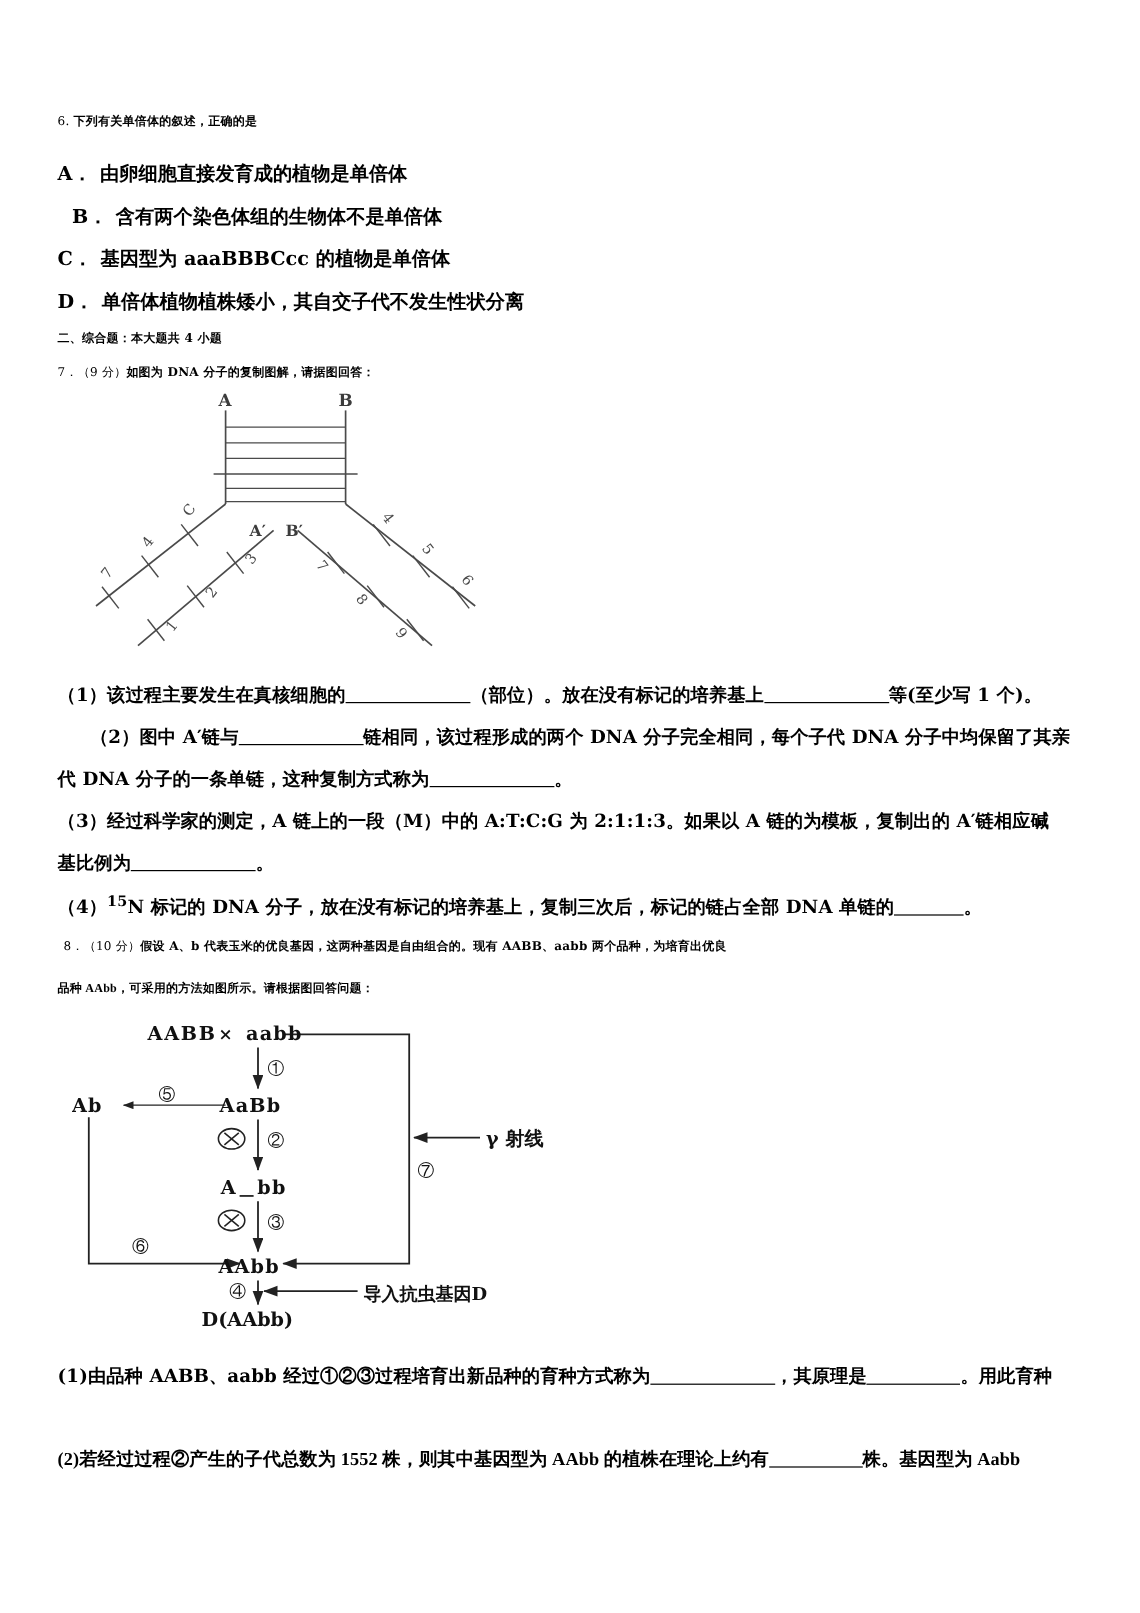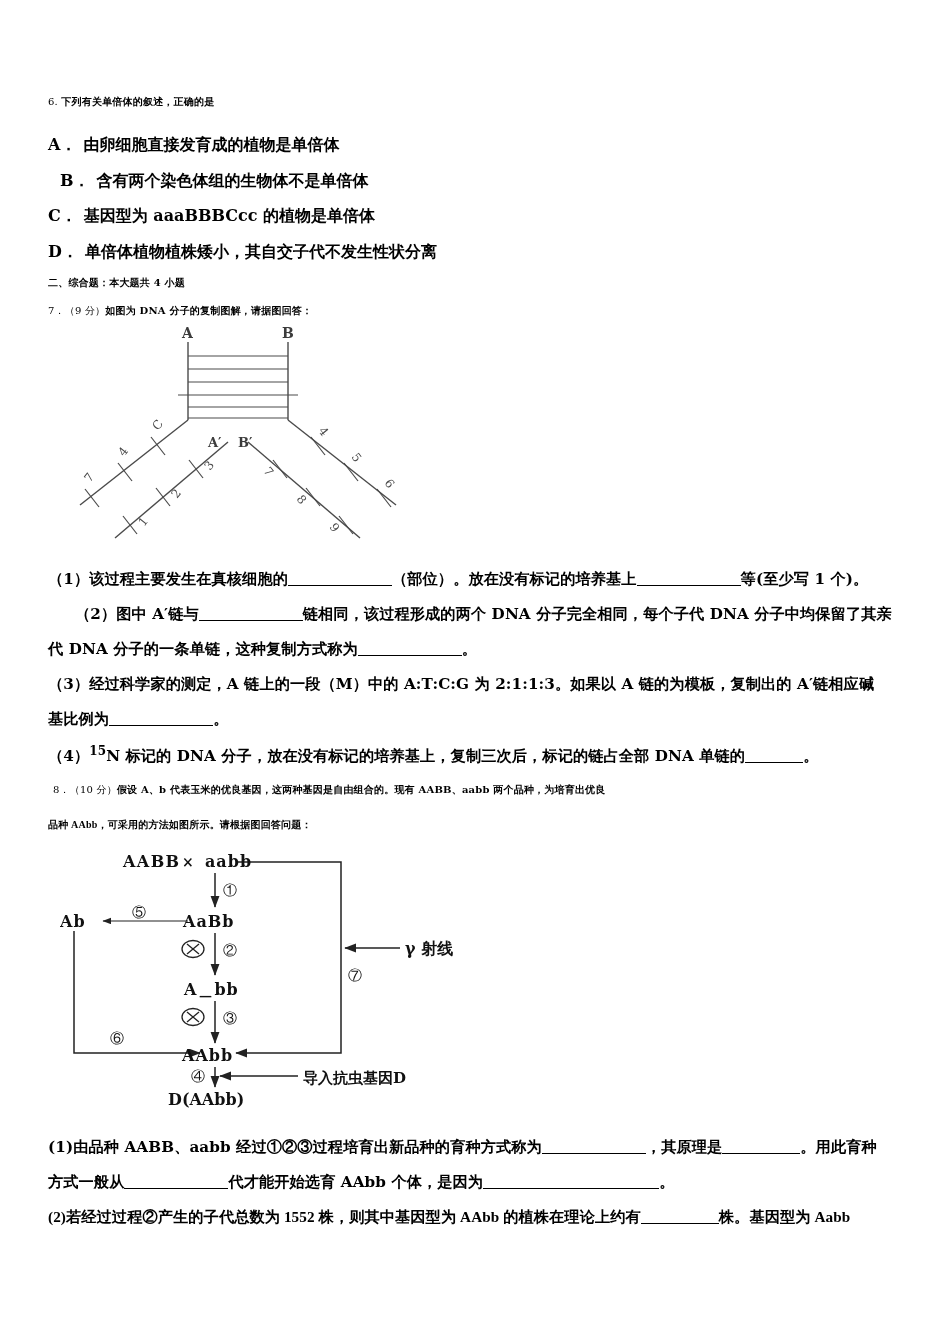--- a/index.html
+++ b/index.html
@@ -260,21 +260,18 @@
         <text x="72" y="72">⑤</text>
         <text x="50" y="198">⑥</text>
         <text x="288" y="135">⑦</text>
       </g>
     </svg>
   </div>
 
   <div class="para" style="left:48px; top:1133px; width:880px;">
     <span>(1)由品种 AABB、aabb 经过①②③过程培育出新品种的育种方式称为</span><span class="blank-l"></span><span>，其原理是</span><span class="blank-m"></span><span>。用此育种</span>
   </div>
-  <div class="para" style="left:48px; top:1168px; width:880px;">
-    <span>方式一般从</span><span class="blank-l"></span><span>代才能开始选育 AAbb 个体，是因为</span><span class="blank-xl"></span><span>。</span>
-  </div>
 
   <div class="para" style="left:48px; top:1203px; width:880px;font-family:Liberation Serif, serif;">
     <span>(2)若经过过程②产生的子代总数为 1552 株，则其中基因型为 AAbb 的植株在理论上约有</span><span class="blank-m"></span><span>株。基因型为 Aabb</span>
   </div>
 
 </div>
 
 </body></html>

